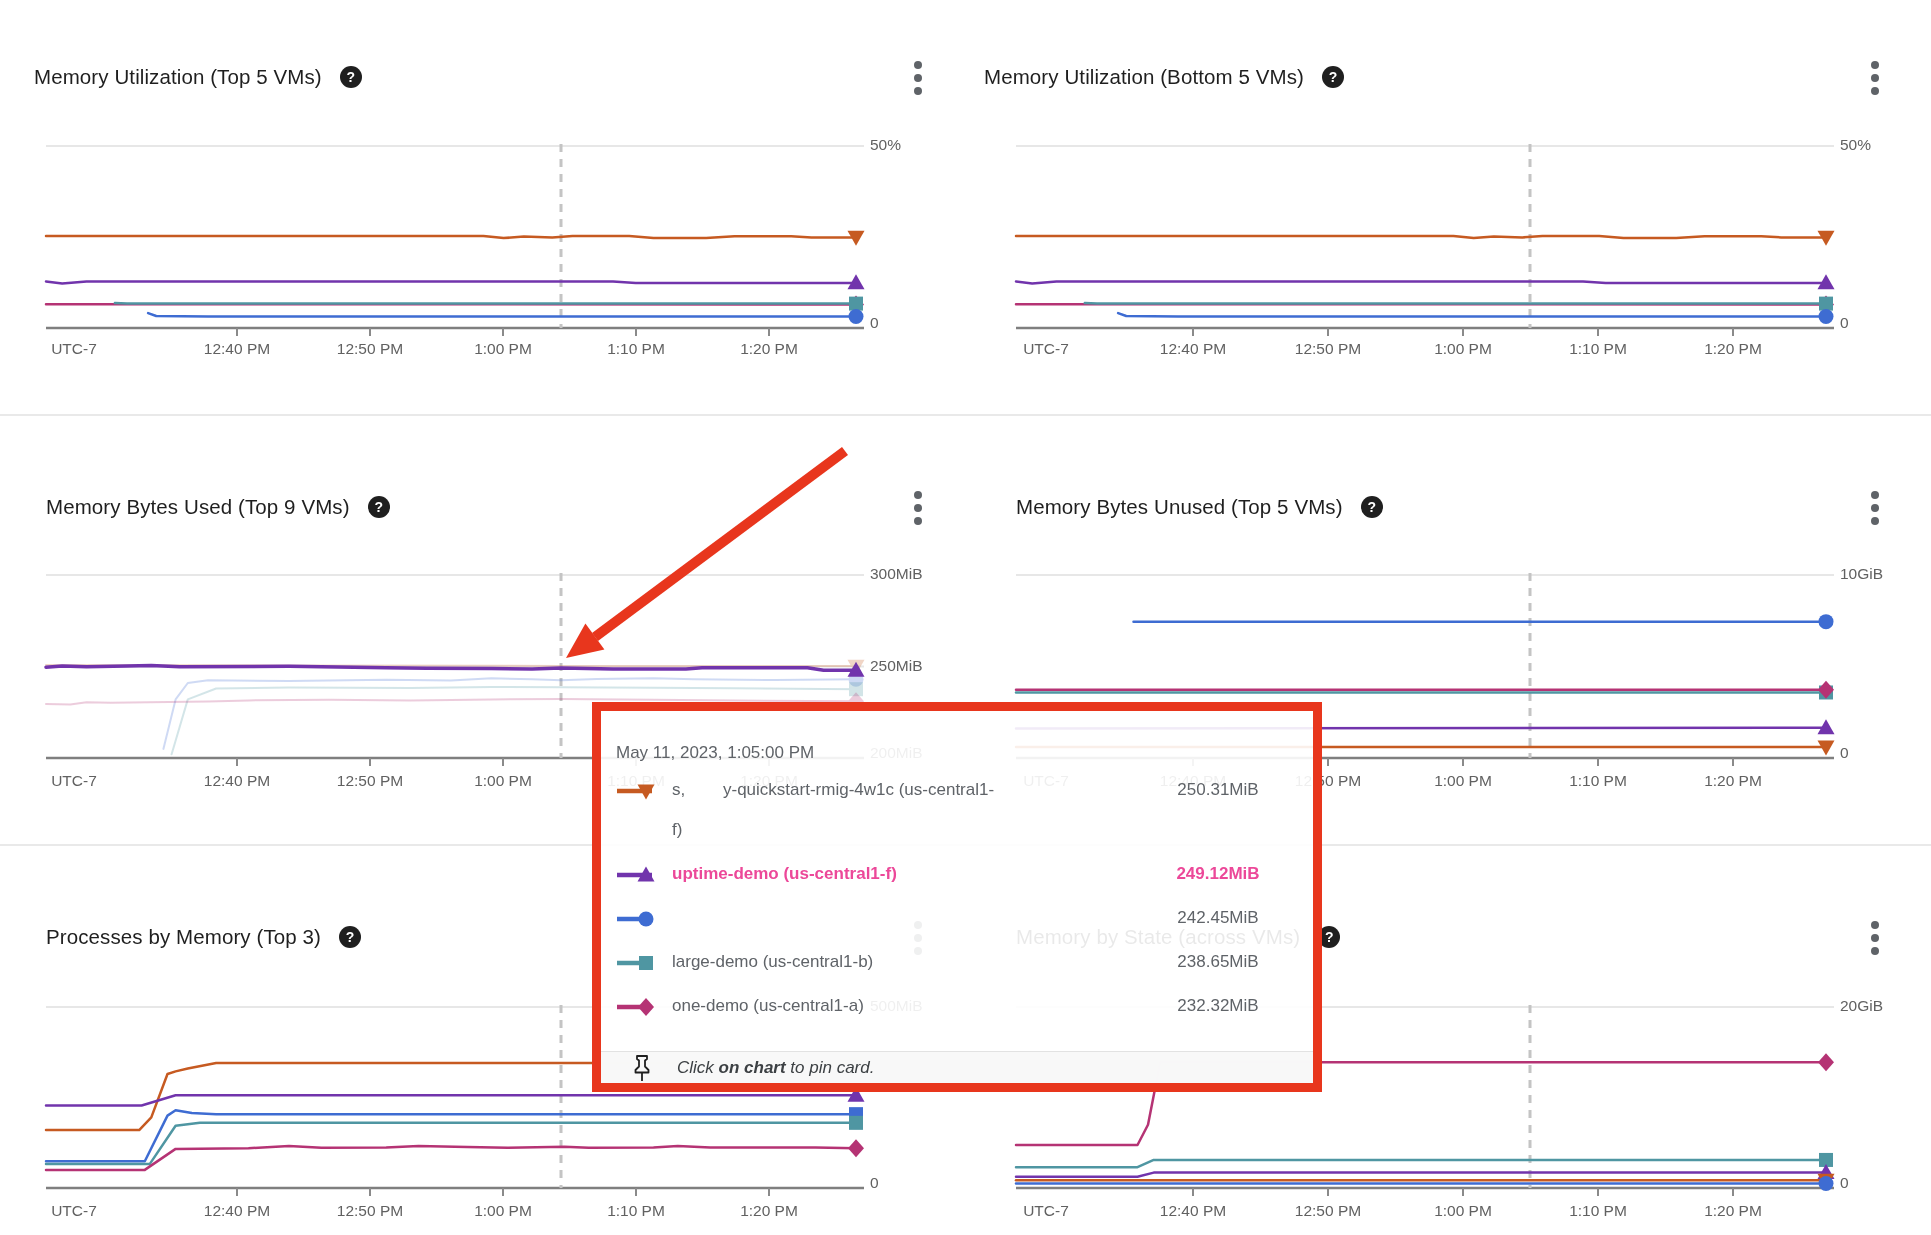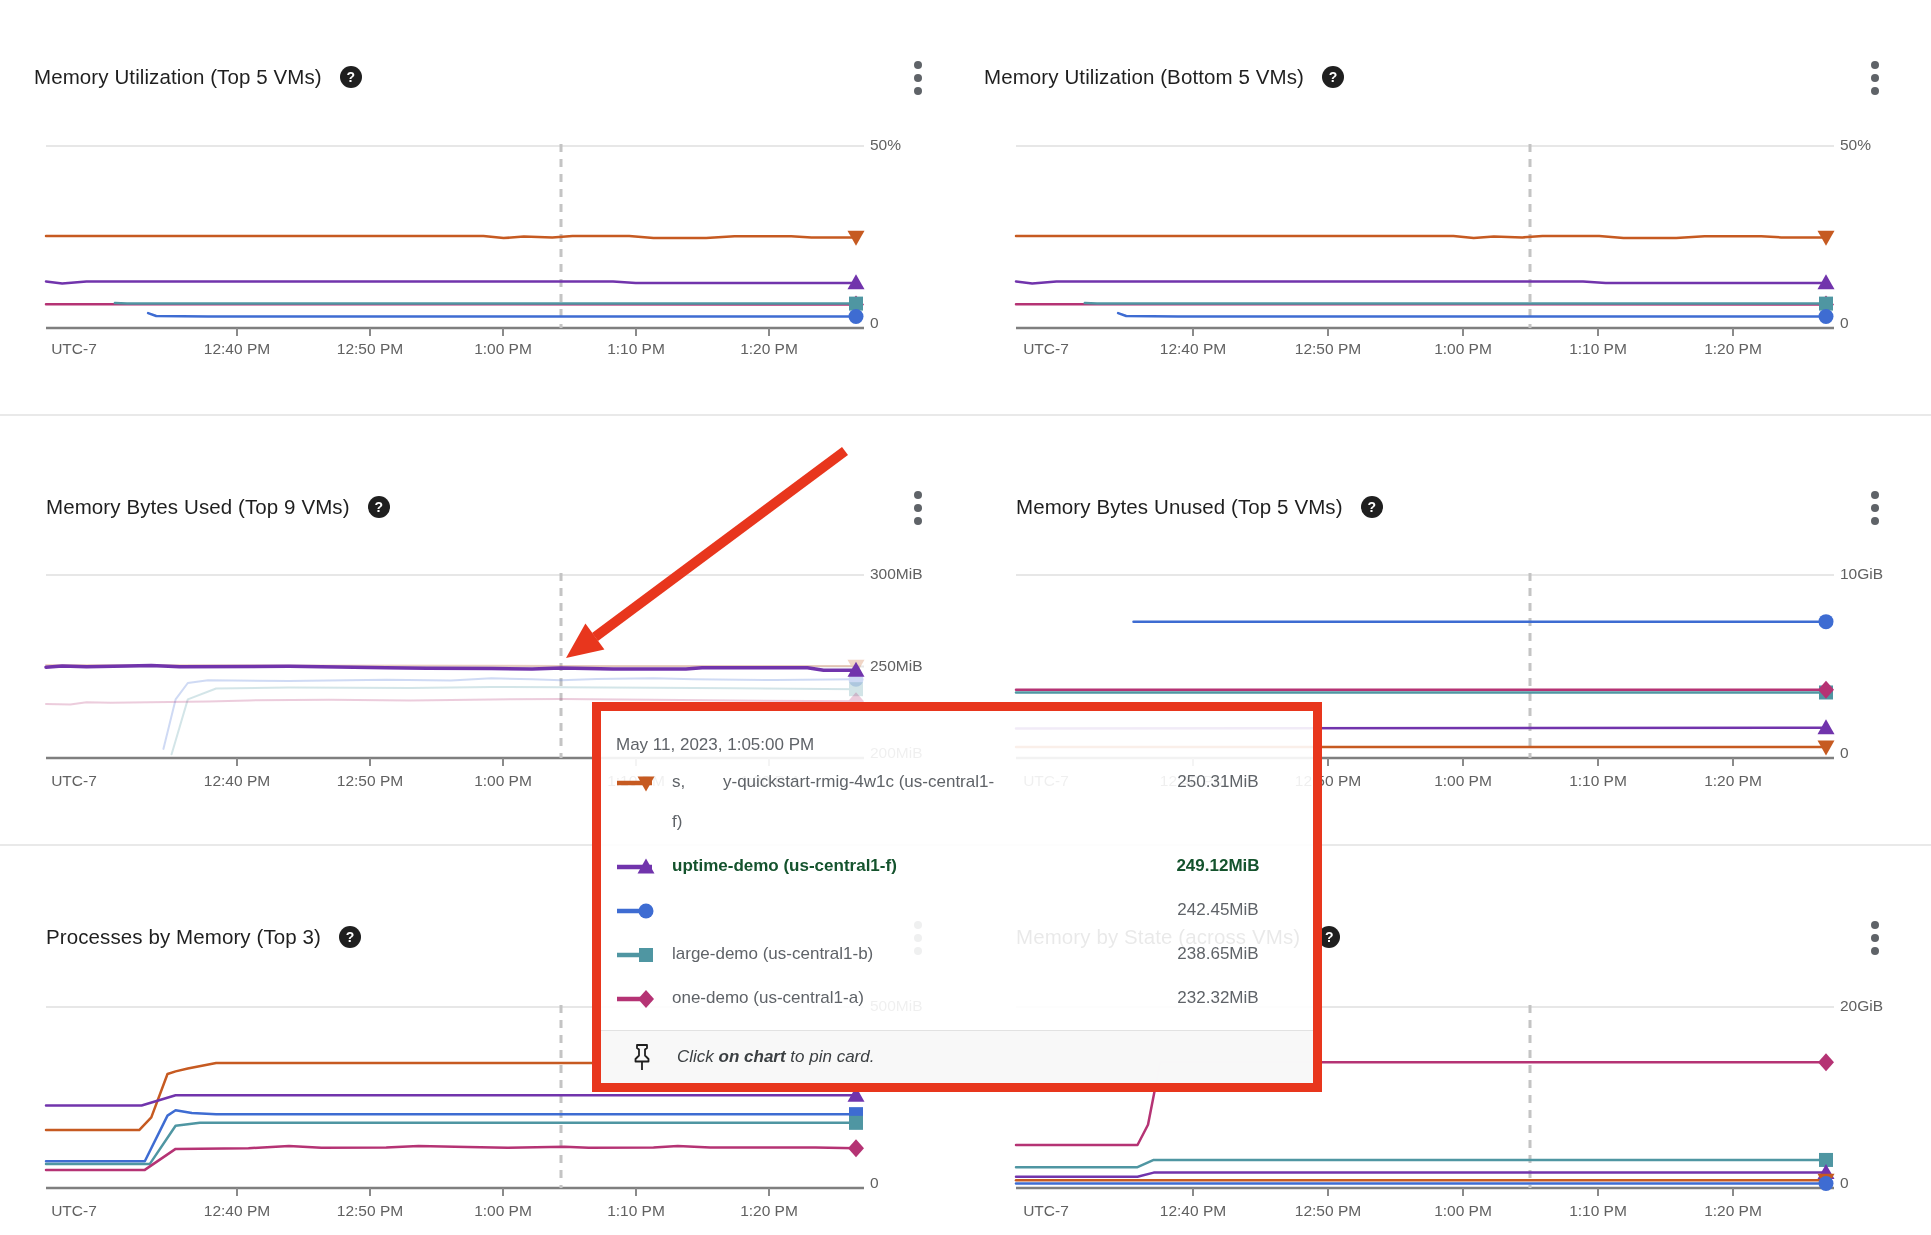--- a/index.html
+++ b/index.html
@@ -14,30 +14,30 @@
   .ttl{font-size:20.5px;color:#1f1f1f;letter-spacing:.1px;white-space:nowrap;}
   .help{display:inline-flex;align-items:center;justify-content:center;margin-left:18px;
         width:22px;height:22px;border-radius:50%;background:#1f1f1f;color:#fff;
         font-size:14px;font-weight:bold;cursor:pointer;flex:none;}
   .kebab{position:absolute;width:24px;height:36px;display:flex;flex-direction:column;
          align-items:center;justify-content:center;gap:5px;cursor:pointer;z-index:2;}
   .kebab i{width:8px;height:8px;border-radius:50%;background:#5f6368;display:block;}
   
   .tooltip{position:absolute;left:601px;top:711px;width:712px;height:372px;
            background:rgba(255,255,255,0.9);z-index:10;box-sizing:border-box;
-           padding:20px 15px 0 15px;box-shadow:0 1px 6px rgba(0,0,0,0.18);}
+           padding:28px 15px 0 15px;box-shadow:0 1px 6px rgba(0,0,0,0.18);}
   .tt-time{font-size:17px;color:#5f6368;line-height:27px;margin-bottom:10px;}
   .tt-row{display:flex;align-items:flex-start;margin-bottom:17px;font-size:17px;
           color:#5f6368;line-height:27px;}
   .tt-row .mk{width:46px;flex:none;margin-top:6px;margin-right:10px;}
   .tt-row .nm{width:420px;white-space:pre-wrap;}
   .tt-row .nm .wrap2{margin-top:13px;}
   .tt-row .val{margin-left:auto;width:160px;text-align:center;flex:none;}
-  .tt-row.bold, .tt-row.bold .val{color:#14532d;font-weight:700;}
-  .tt-footer{position:absolute;left:0;right:0;bottom:0;height:53px;
+  .tt-row.bold, .tt-row.bold .val{color:#ec4899;font-weight:700;}
+  .tt-footer{position:absolute;left:0;right:0;bottom:0;height:32px;
              background:rgba(248,248,248,0.95);border-top:1px solid #e2e2e2;
              display:flex;align-items:center;padding-left:30px;box-sizing:border-box;}
   .tt-footer .pin{flex:none;margin-right:24px;}
   .tt-footer .hint{font-style:italic;font-size:17px;color:#3c4043;}
   
   .red-rect{position:absolute;left:592px;top:702px;width:730px;height:390px;
             box-sizing:border-box;border:9px solid #e8361d;z-index:20;}
   #arrow-svg{position:absolute;left:0;top:0;z-index:21;pointer-events:none;}
 </style>
 </head>

